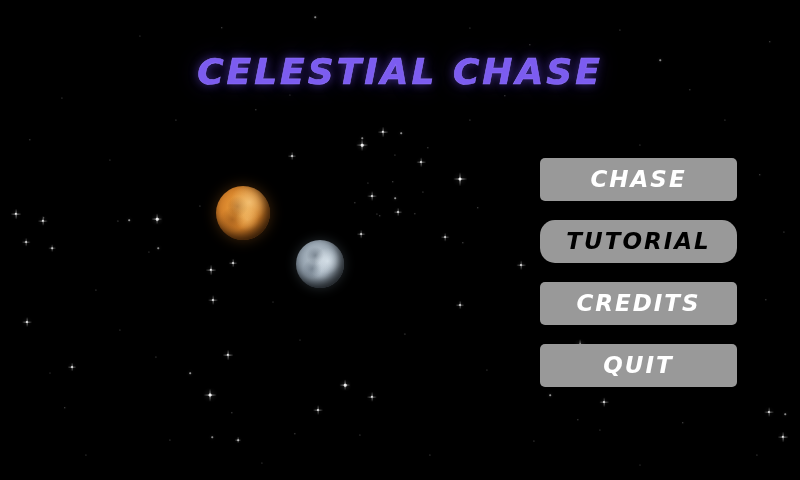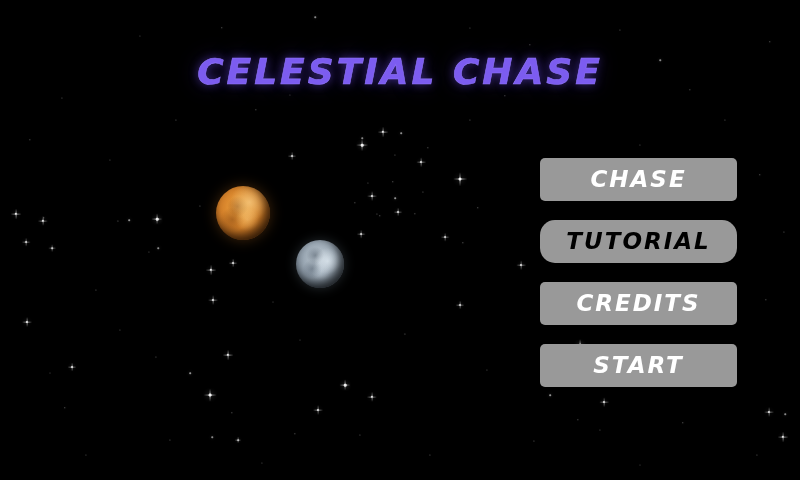--- a/index.html
+++ b/index.html
@@ -385,16 +385,16 @@
   <div id="title" style="color: rgb(124, 92, 240);">CELESTIAL CHASE</div>
 
   <div class="planet" id="planet-orange" style="left: 243px; top: 213px; width: 54px; height: 54px;"></div>
 
   <div class="planet" id="planet-moon" style="left: 320px; top: 264px; width: 48px; height: 48px;"></div>
 
   <div id="menu">
     <button class="menu-button" style="background: rgb(153, 153, 153); color: rgb(255, 255, 255);">CHASE</button>
     <button class="menu-button" style="background: rgb(153, 153, 153); color: #000000; border-radius: 15px;">TUTORIAL</button>
     <button class="menu-button" style="background: rgb(153, 153, 153); color: rgb(255, 255, 255);">CREDITS</button>
-    <button class="menu-button" style="background: rgb(153, 153, 153); color: rgb(255, 255, 255);">START</button>
+    <button class="menu-button" style="background: rgb(153, 153, 153); color: rgb(255, 255, 255);">QUIT</button>
   </div>
 
 </div>
 
 </body></html>

